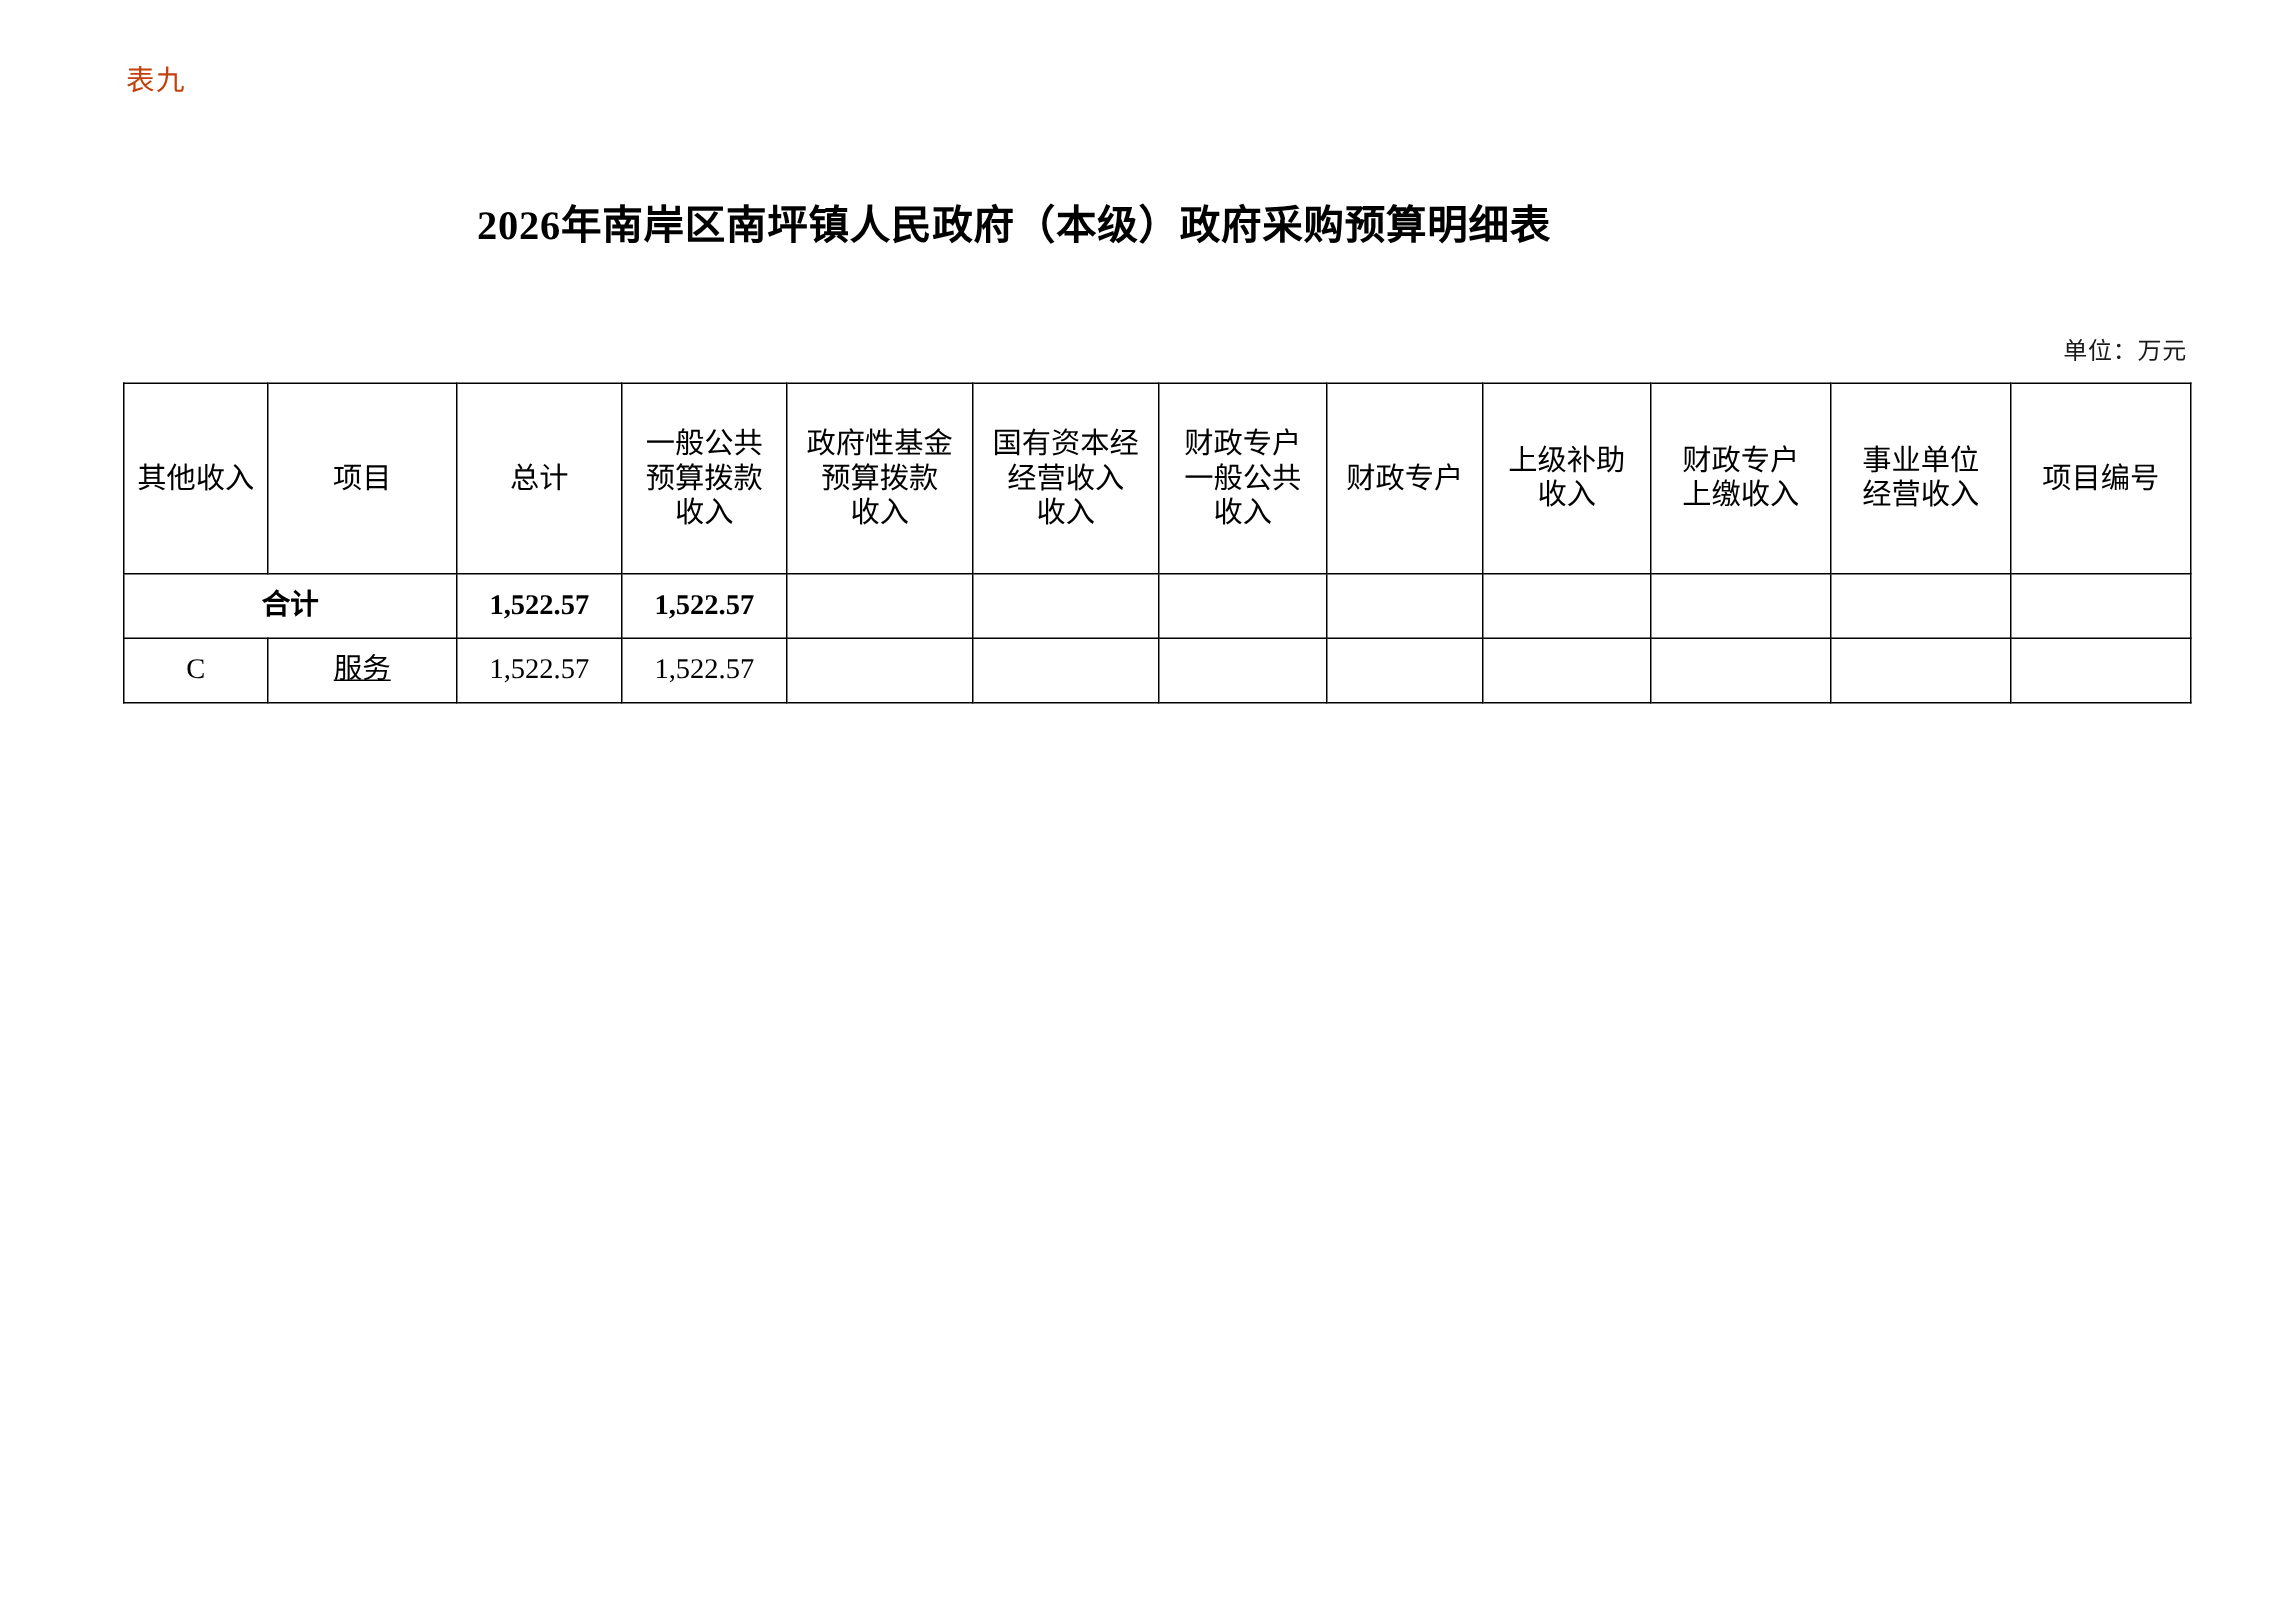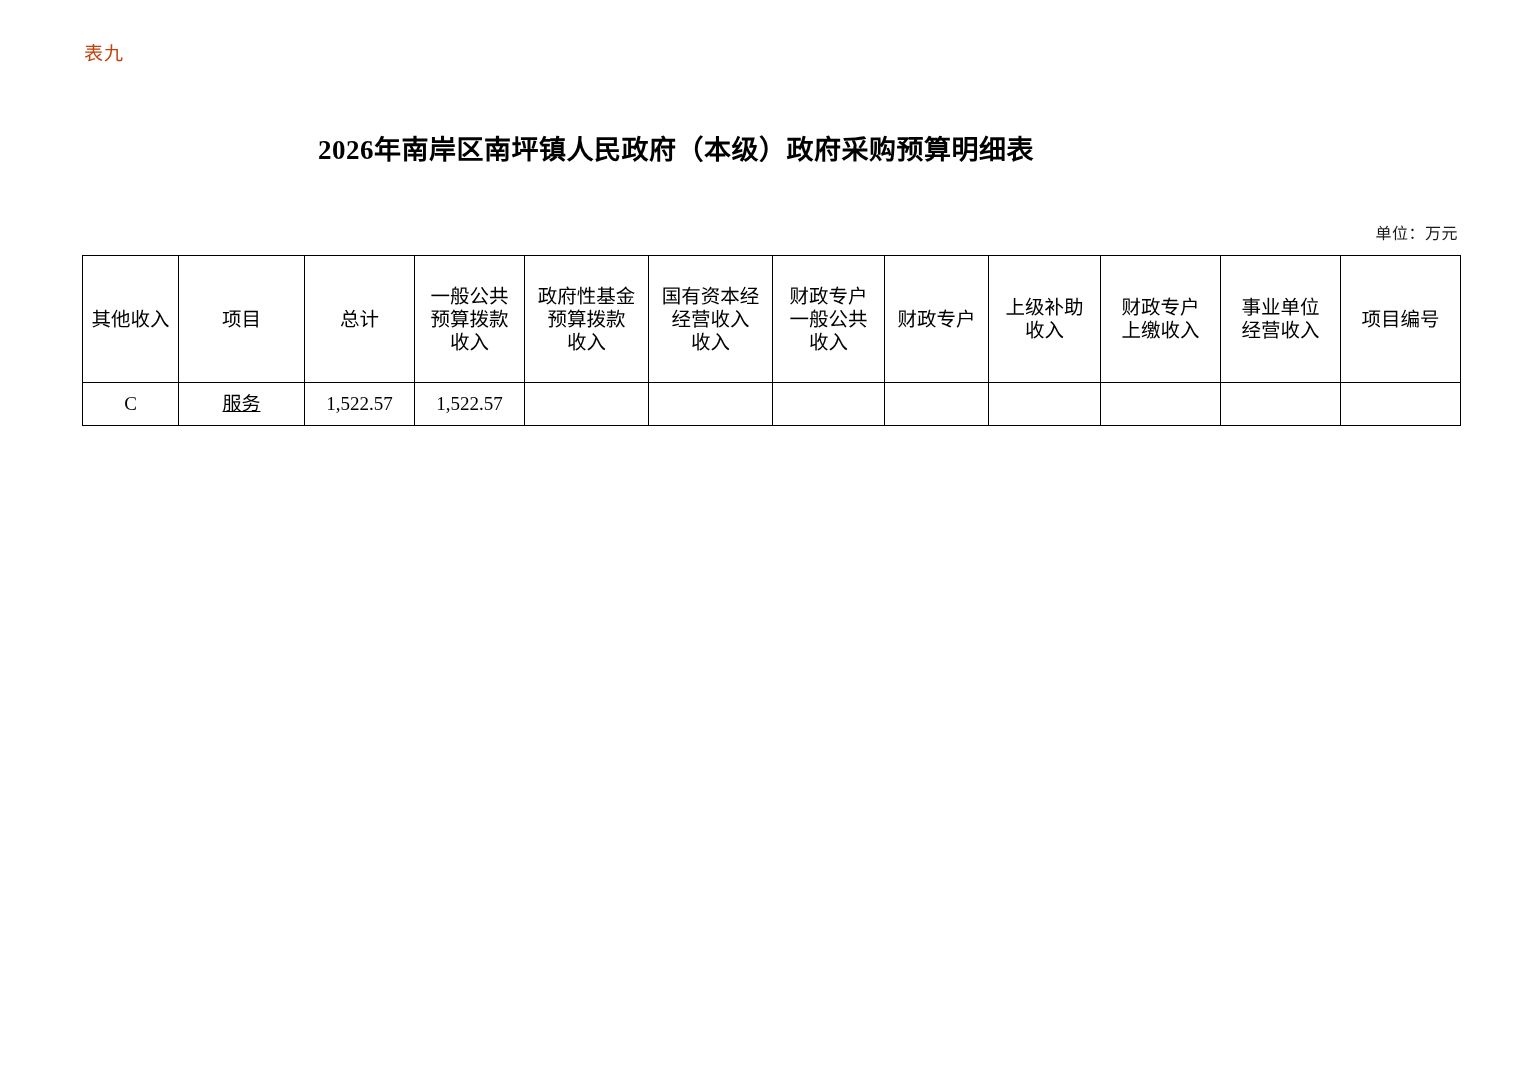--- a/index.html
+++ b/index.html
@@ -220,20 +220,33 @@
           <th>
               <span class="hcell">事业单位
 经营收入</span>
             </th>
           <th>
               <span class="hcell">项目编号</span>
             </th>
         </tr>
       </thead>
       <tbody>
+        <tr class="row-total">
+          <td class="label-cell" colspan="2">合计</td>
+          <td class="num">1,522.57</td>
+          <td class="num">1,522.57</td>
+          <td class="num"></td>
+          <td class="num"></td>
+          <td class="num"></td>
+          <td class="num"></td>
+          <td class="num"></td>
+          <td class="num"></td>
+          <td class="num"></td>
+          <td class="num"></td>
+        </tr>
         <tr class="row-item">
           <td class="code-cell">C</td>
           <td class="item-cell">服务</td>
           <td class="num">1,522.57</td>
           <td class="num">1,522.57</td>
           <td class="num"></td>
           <td class="num"></td>
           <td class="num"></td>
           <td class="num"></td>
           <td class="num"></td>

